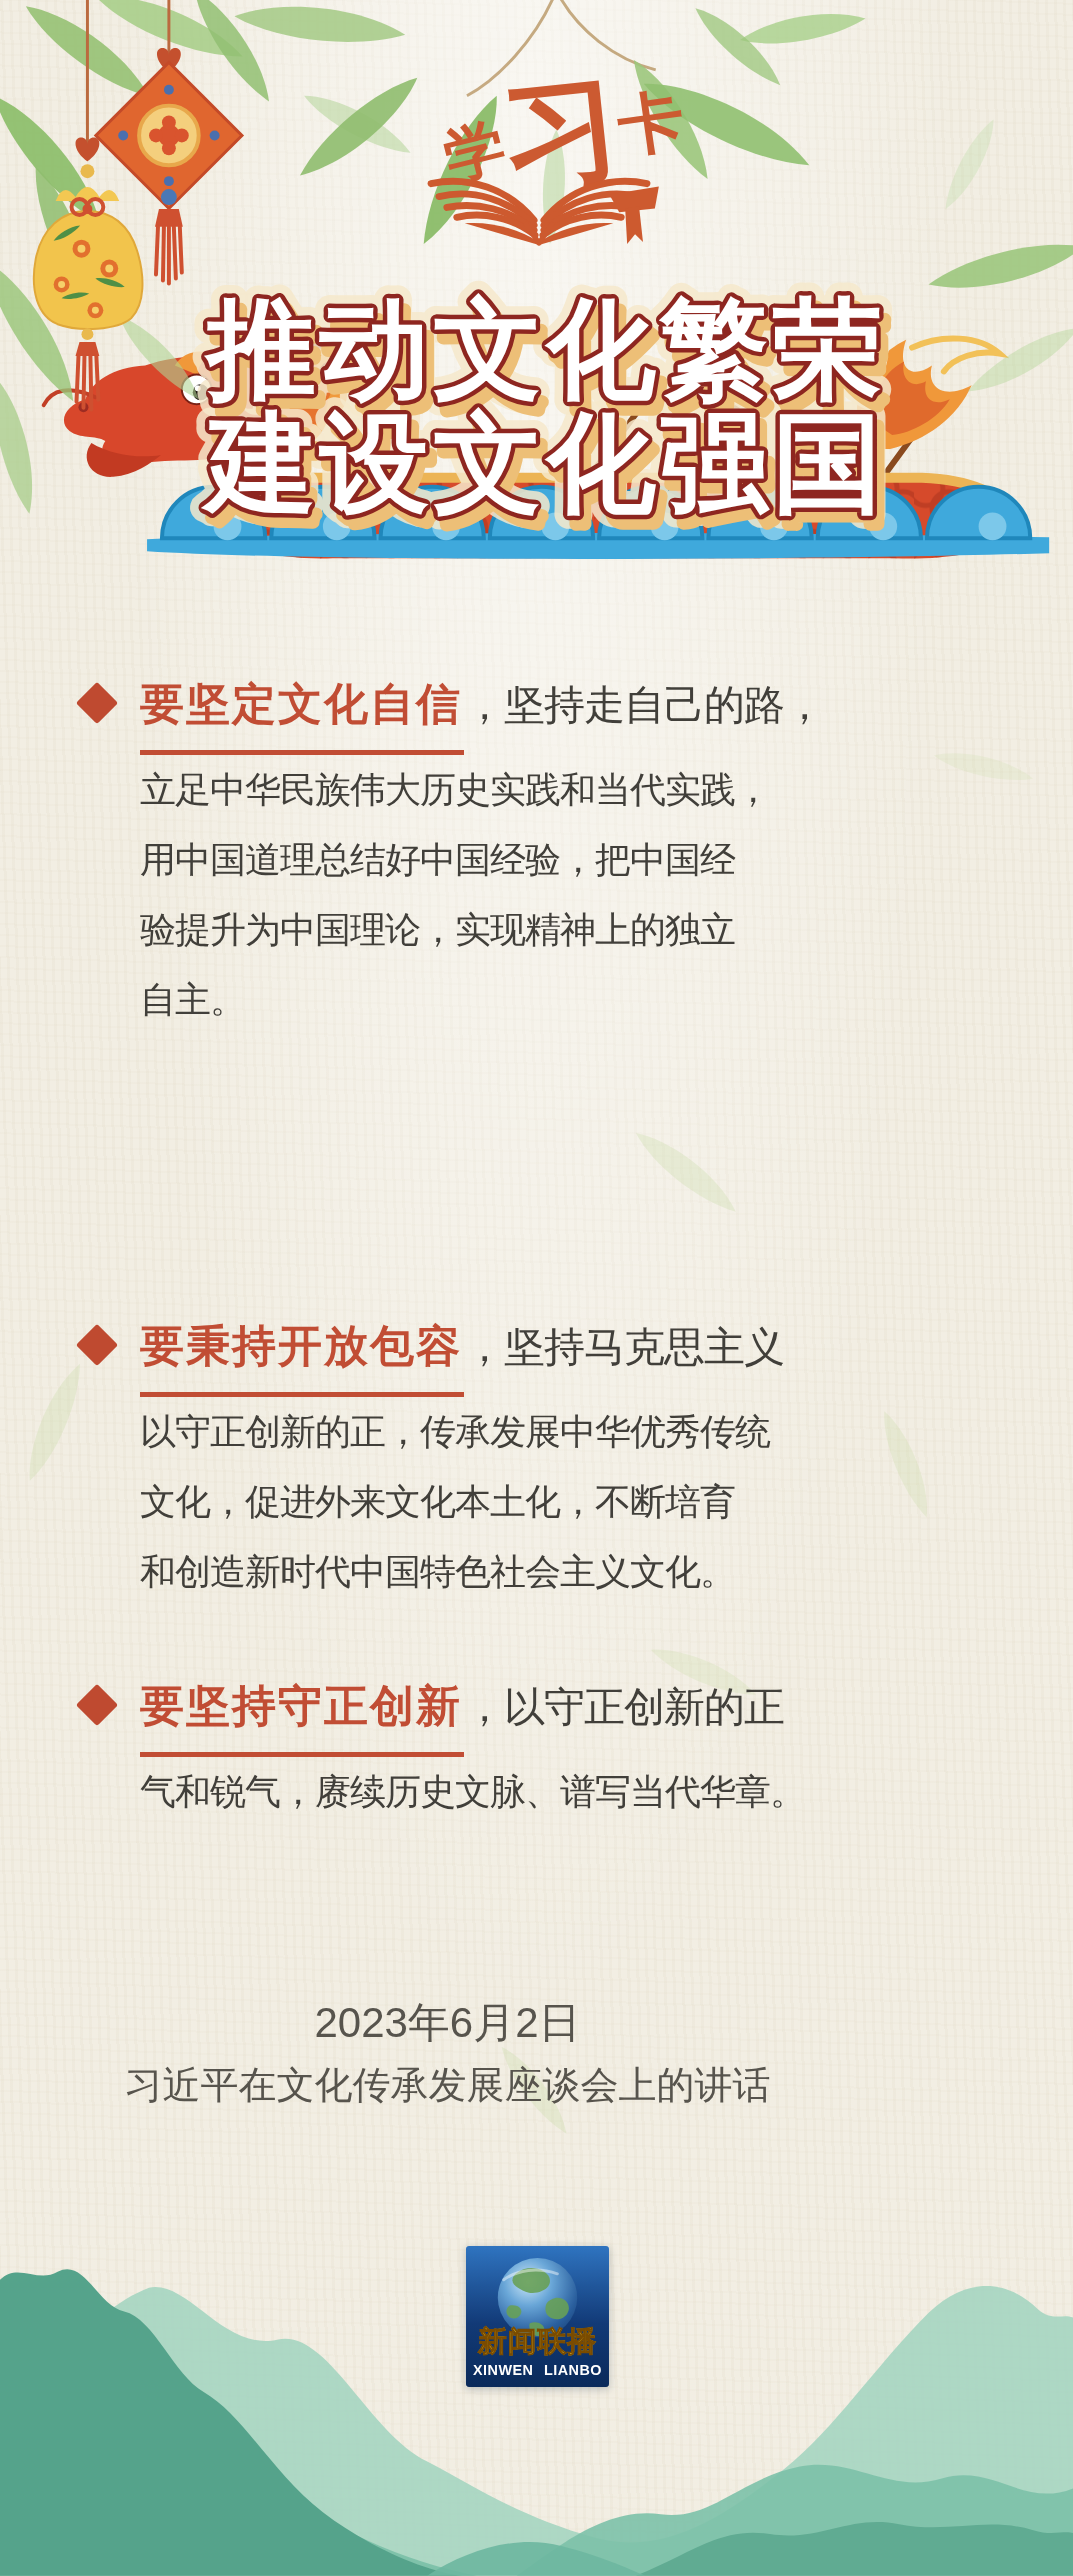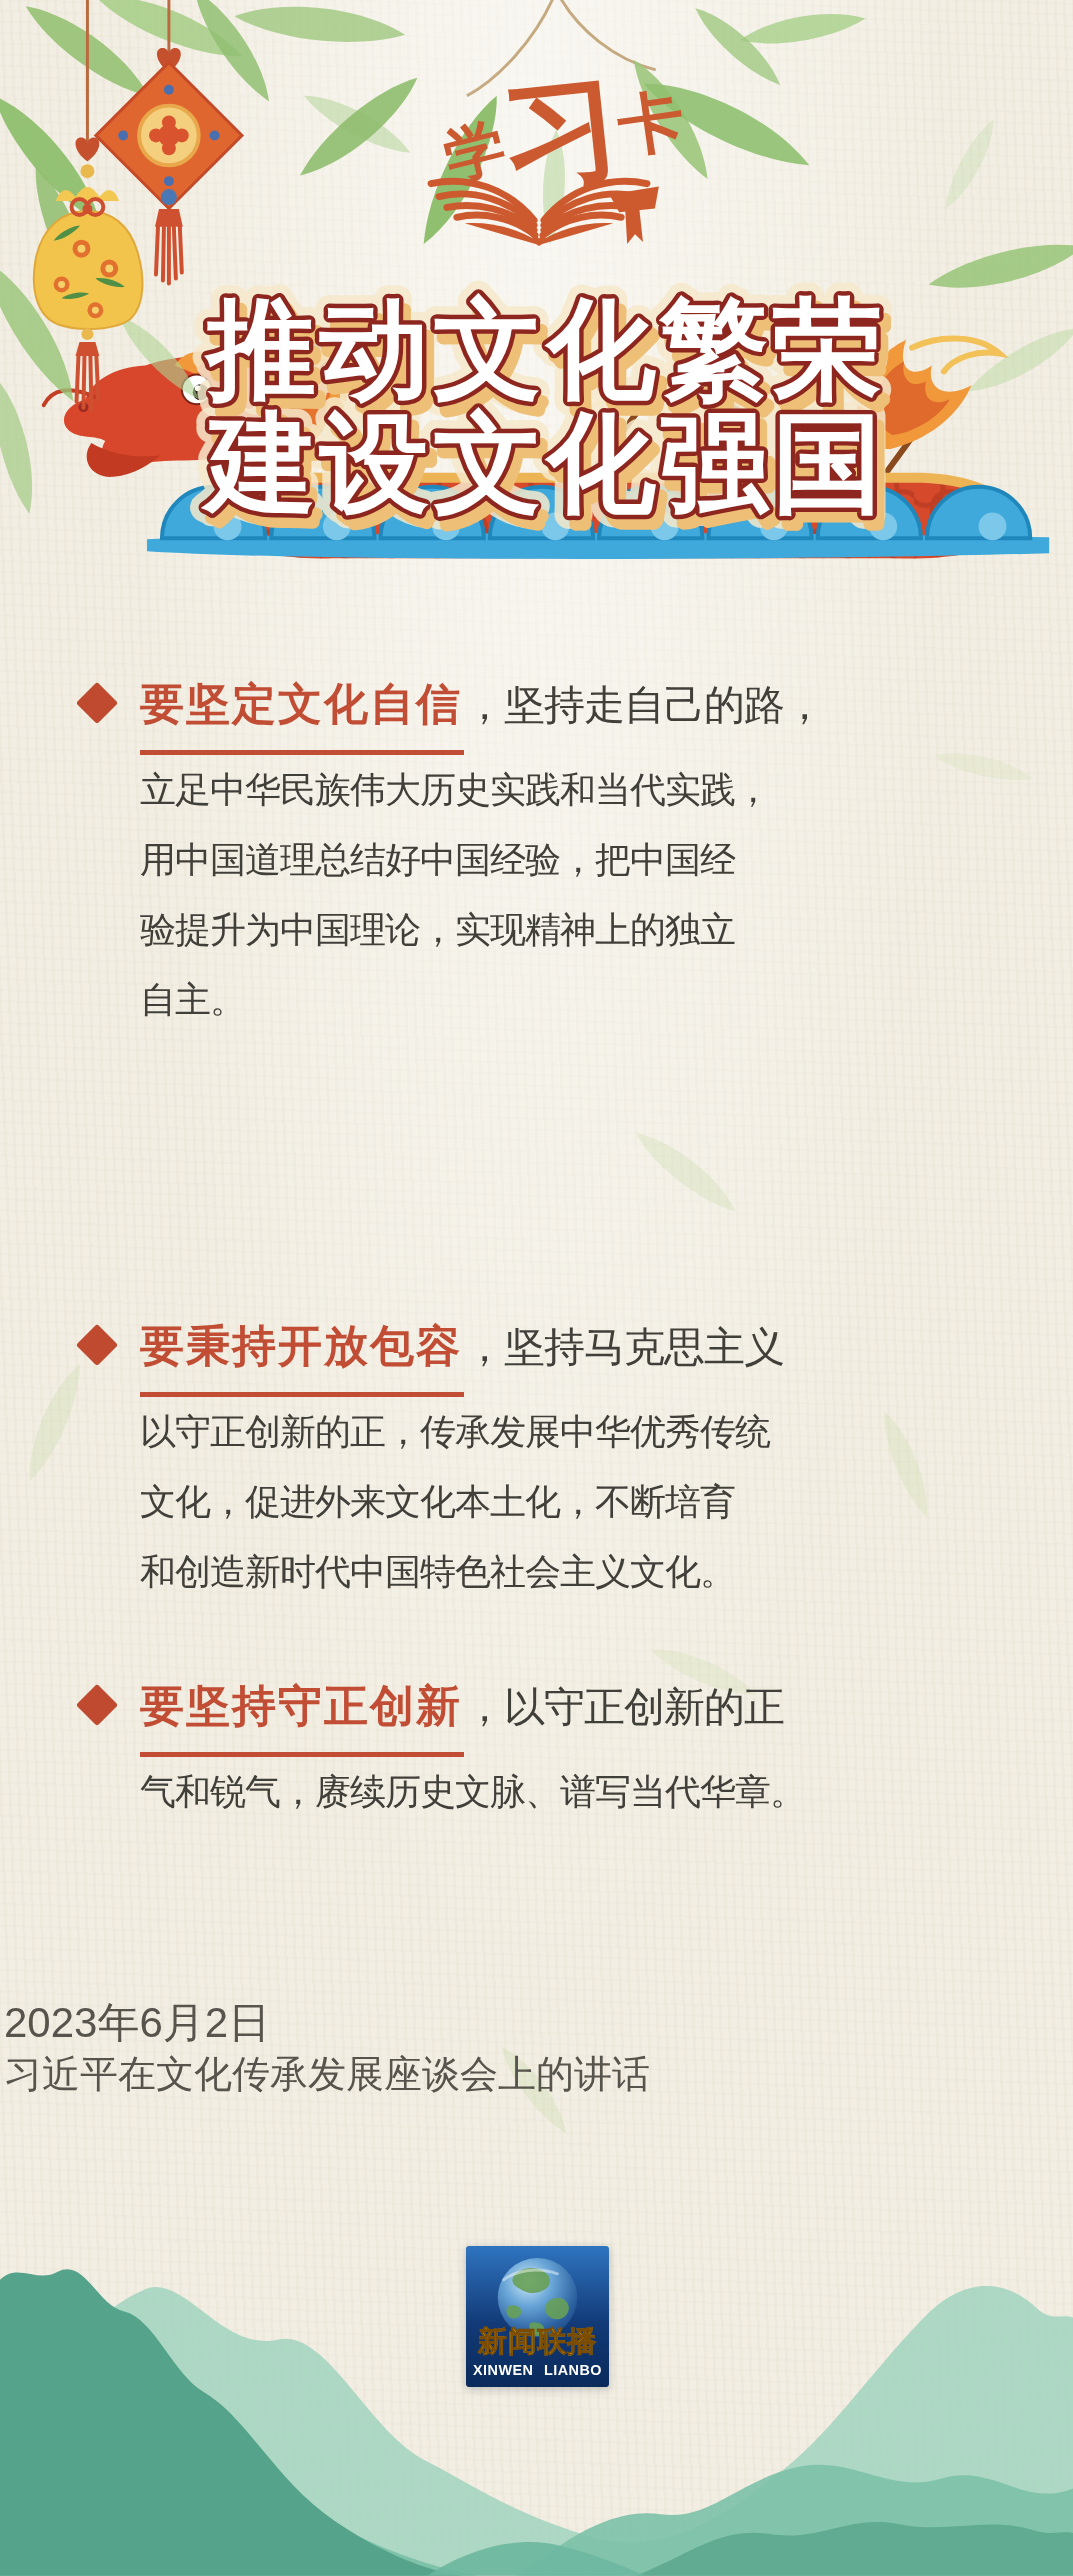--- a/index.html
+++ b/index.html
@@ -43,23 +43,23 @@
   .b1{top:660px;} .b2{top:1294px;margin-top:8px;} .b3{top:1662px;}
   .diamond{position:absolute;left:2px;top:28px;width:30px;height:30px;background:#bf4a30;transform:rotate(45deg);border-radius:3px;}
   .bullet-text{padding-left:60px;color:#413f3a;}
   .first-line{white-space:nowrap;line-height:91px;height:95px;}
   .head{display:inline-block;color:#c14d34;font-weight:700;font-size:44px;letter-spacing:2px;
         border-bottom:5px solid #c14d34;padding:0 2px 10px 0;line-height:72px;}
   .rest{font-size:41px;letter-spacing:-1px;font-weight:500;}
   .line{white-space:nowrap;font-size:36px;line-height:70px;letter-spacing:-1px;font-weight:500;}
 
   
-  .footer{left:4px;top:1998px;width:871px;color:#57544d;z-index:5;}
+  .footer{left:12px;top:1998px;width:871px;text-align:center;color:#57544d;z-index:5;}
   .date{font-size:42px;line-height:50px;}
-  .source{font-size:38px;line-height:48px;margin-top:2px;}
+  .source{font-size:38px;line-height:48px;margin-top:13px;}
 
   
   .mountains-svg{left:0;bottom:0;z-index:1;}
   .logo-tile{left:466px;top:2246px;z-index:6;box-shadow:0 2px 8px rgba(20,40,60,.25);}
 </style>
 </head>
 <body>
 
 <div class="canvas">
 

